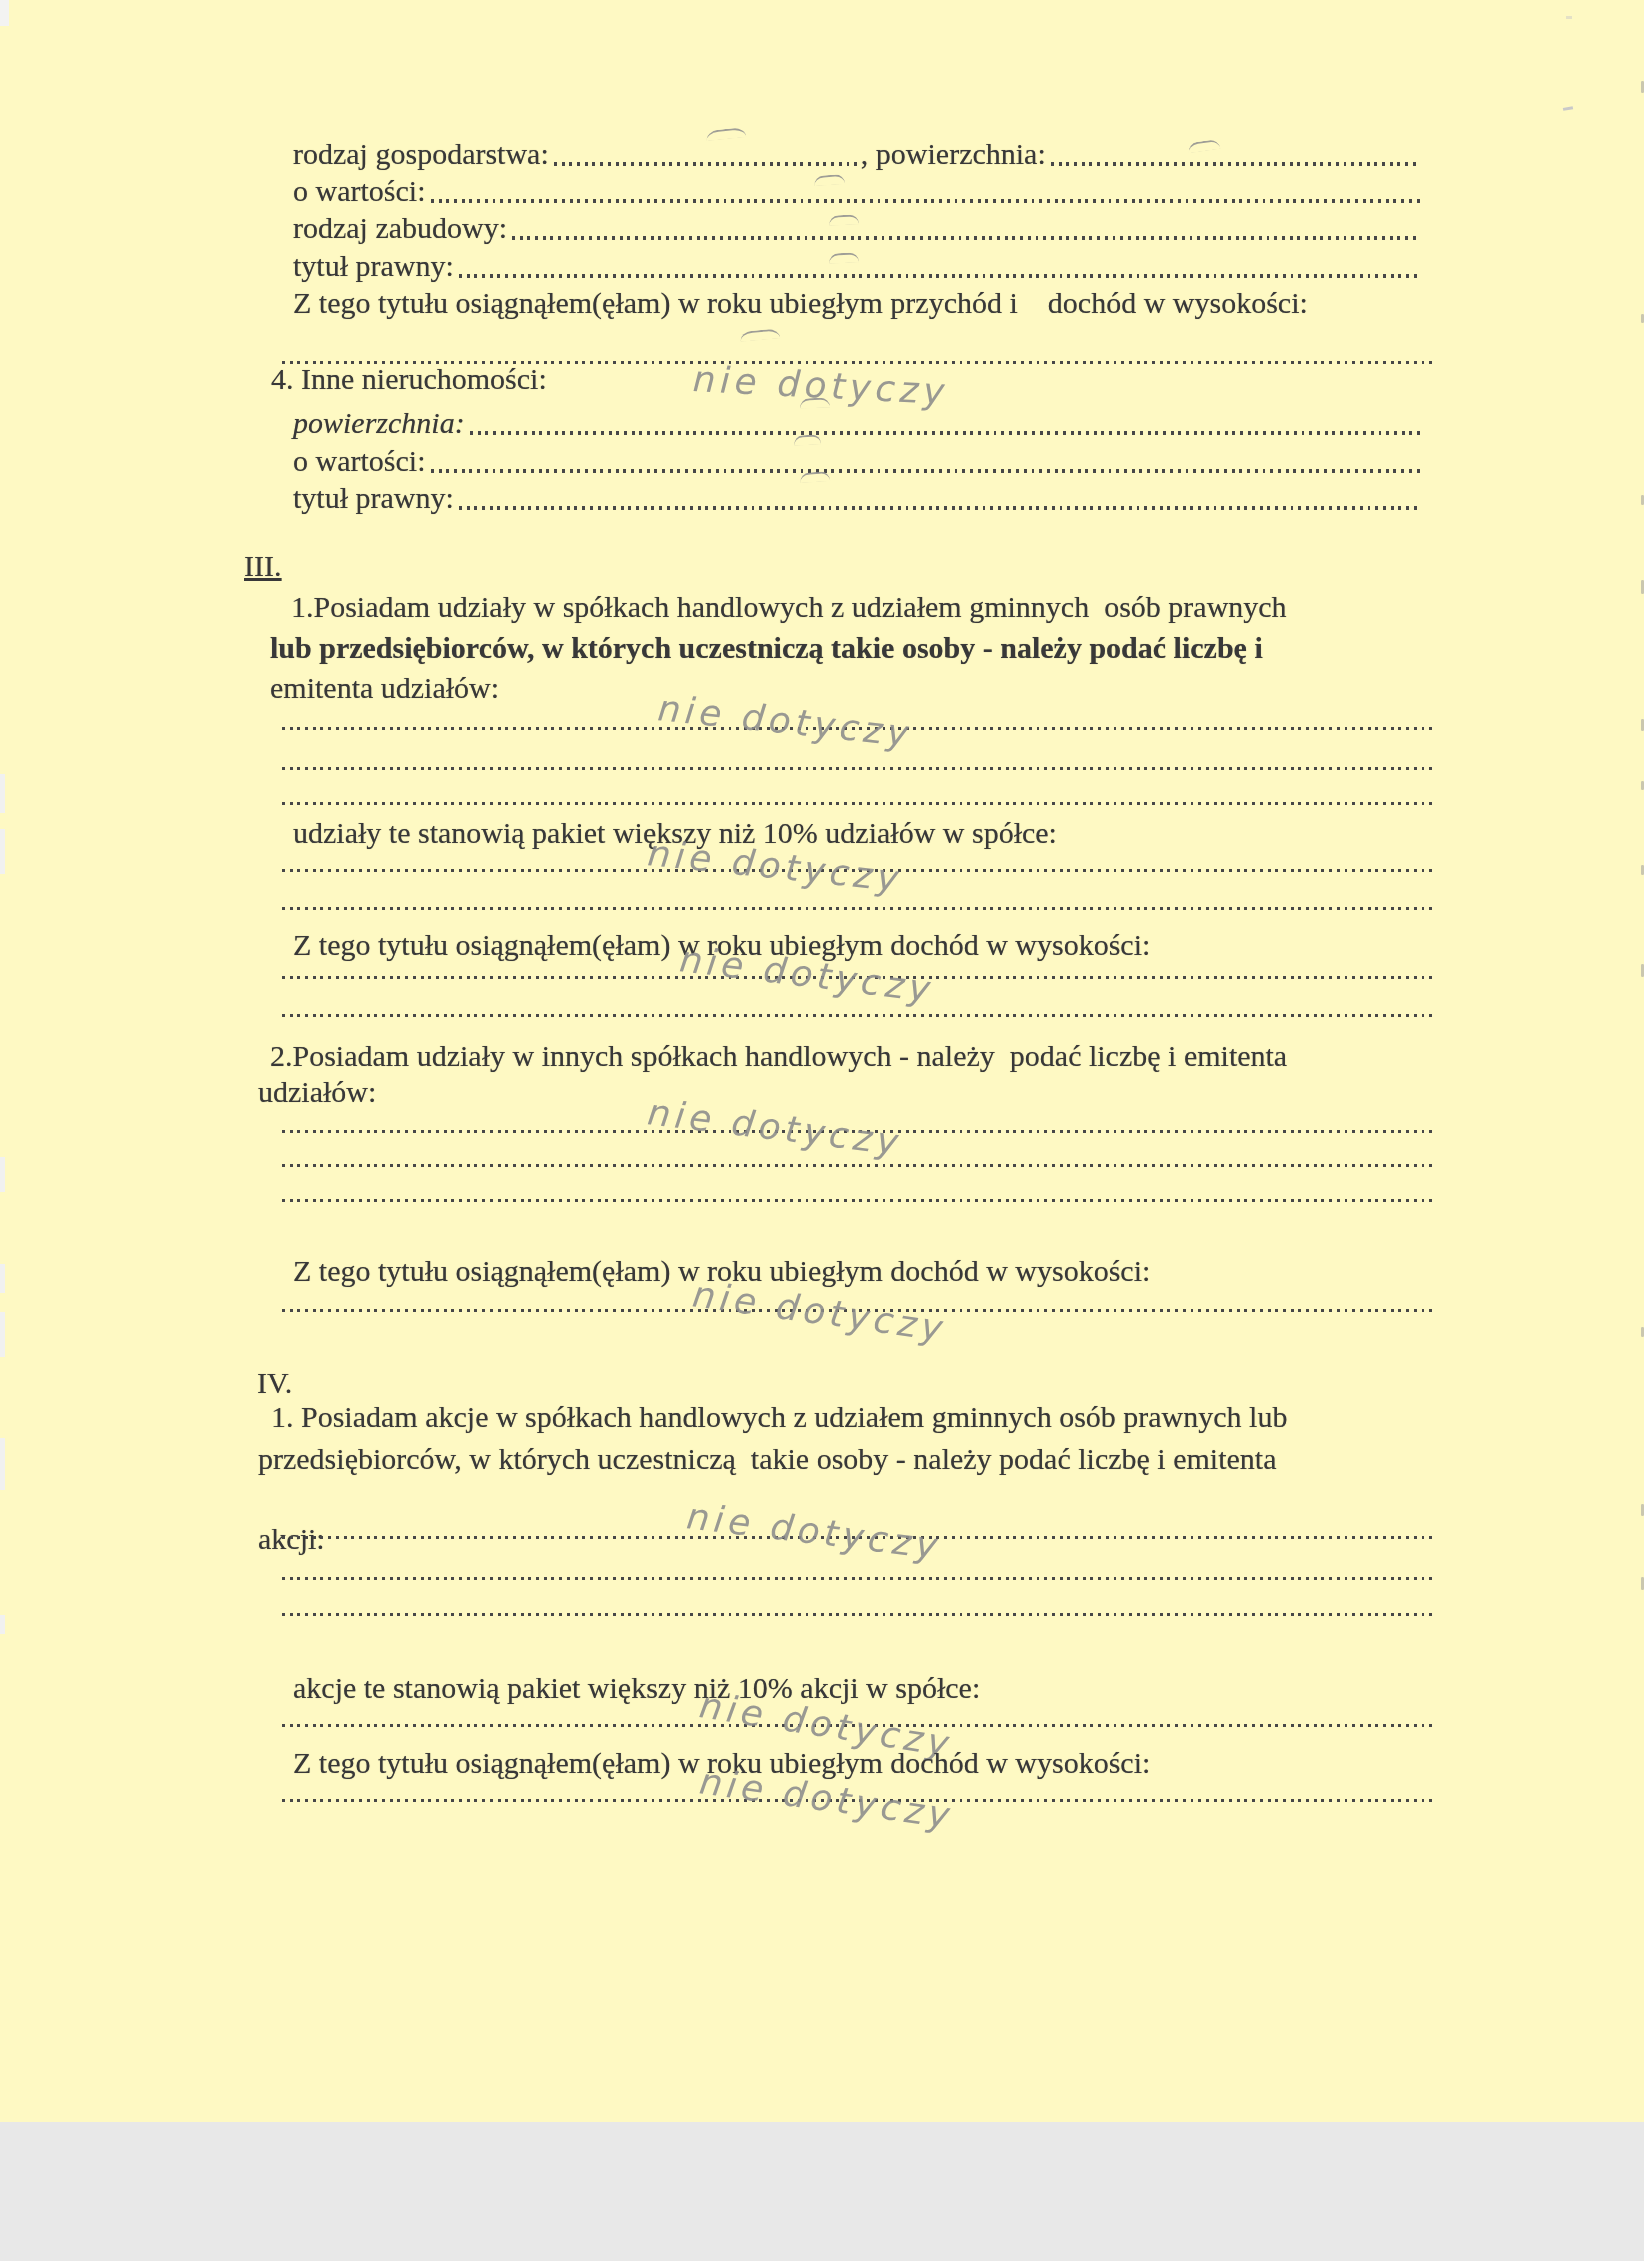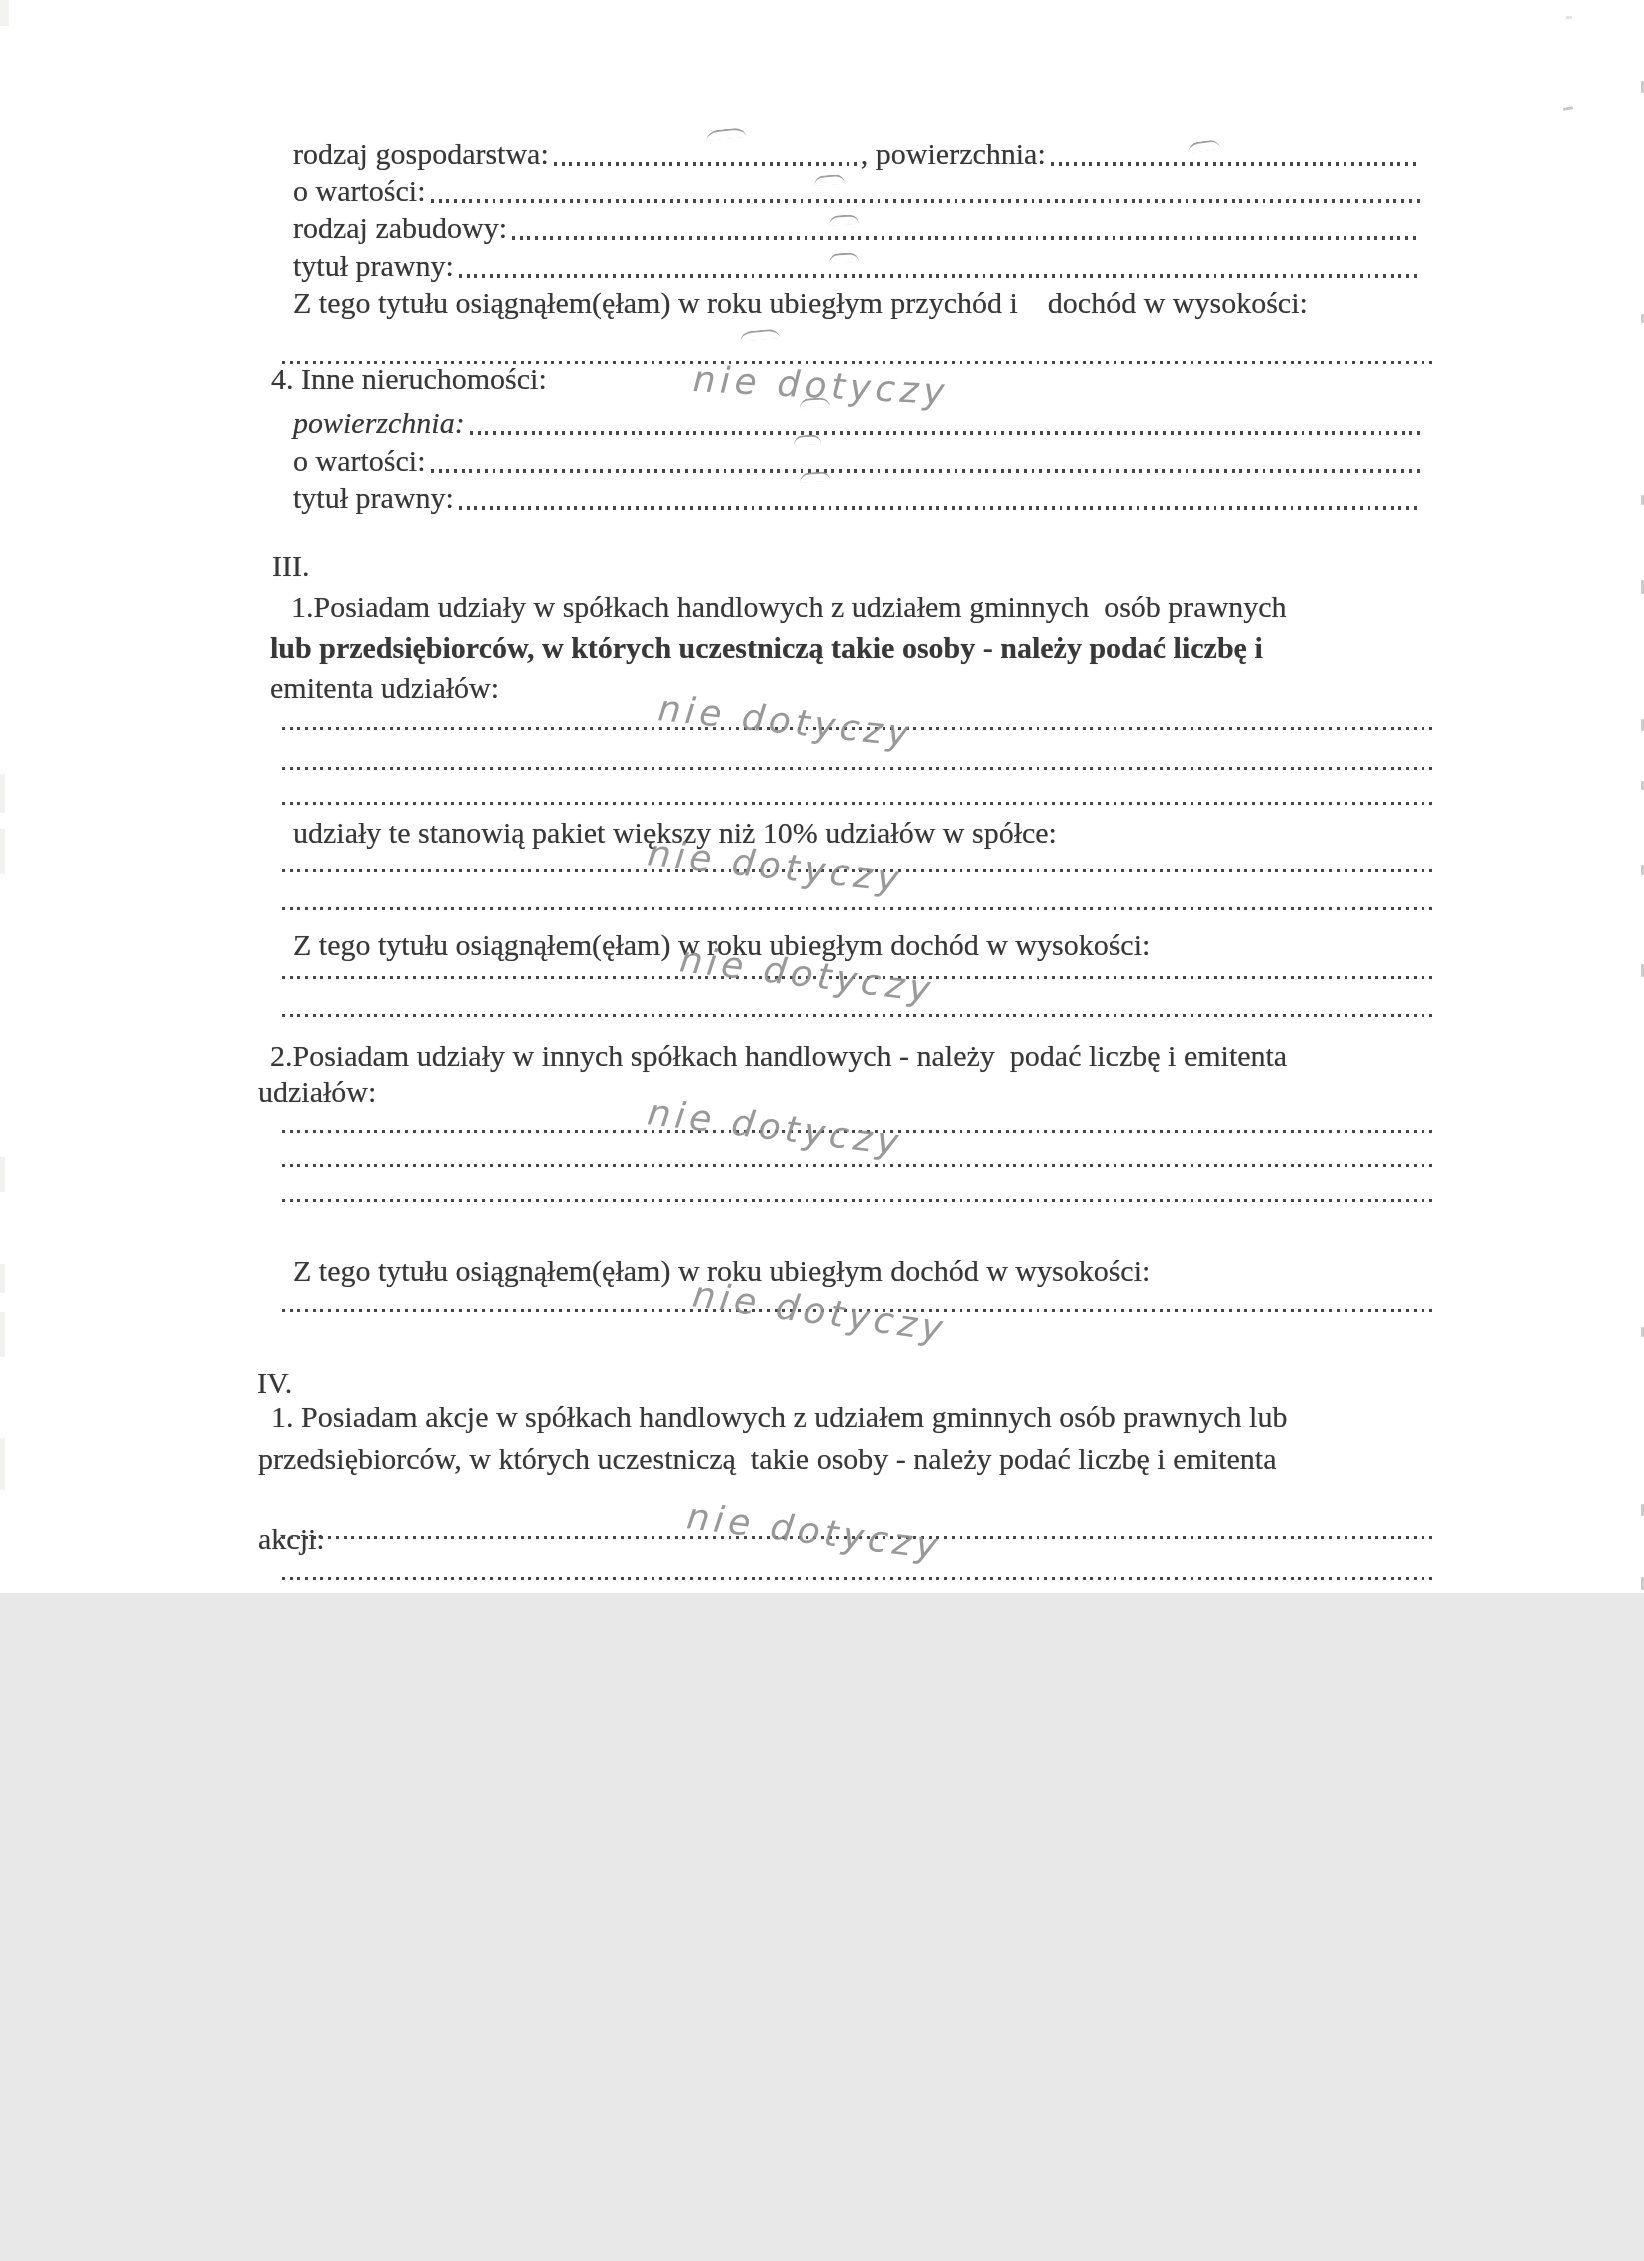--- a/index.html
+++ b/index.html
@@ -1,19 +1,19 @@
 <!DOCTYPE html>
 <html style="font-size:10.3px"><head>
 <meta charset="utf-8">
 <style>
   html,body{margin:0;padding:0;background:#e8e8e8;}
   #page{
     position:relative;
-    width:1645px;height:1593px;
-    background:#ffffff;
+    width:1645px;height:2122px;
+    background:#fef9c3;
     overflow:hidden;
     font-family:"Liberation Serif", serif;
     color:#383838;
   }
   .txt{
     position:absolute;
     font-size:30px;line-height:1.1;
     white-space:pre;
     text-shadow:0 0 0.8px rgba(45,45,45,.55);
   }
@@ -102,21 +102,21 @@
   <div class="row" style="left:293px;top:444px;width:1131px;">
     <span class="lbl">o wartości:</span>
     <span class="dots"></span>
   </div>
 
   <div class="row" style="left:293px;top:481px;width:1131px;">
     <span class="lbl">tytuł prawny:</span>
     <span class="dots"></span>
   </div>
 
-  <div class="txt" style="left:272px;top:549px;">III.</div>
+  <div class="txt" style="left:244px;top:549px;text-decoration:underline;">III.</div>
   <div class="txt" style="left:291px;top:590px;">1.Posiadam udziały w spółkach handlowych z udziałem gminnych  osób prawnych</div>
   <div class="txt" style="left:270px;top:631px;font-weight:bold;">lub przedsiębiorców, w których uczestniczą takie osoby - należy podać liczbę i</div>
   <div class="txt" style="left:270px;top:671px;">emitenta udziałów:</div>
 
   <div class="dotline" style="left:282px;top:727px;width:1153px;"></div>
   <div class="hand" style="left:658px;top:687px;transform:rotate(6deg);">nie dotyczy</div>
   <div class="dotline" style="left:282px;top:767px;width:1153px;"></div>
   <div class="dotline" style="left:282px;top:802px;width:1153px;"></div>
 
   <div class="txt" style="left:293px;top:816px;">udziały te stanowią pakiet większy niż 10% udziałów w spółce:</div>

